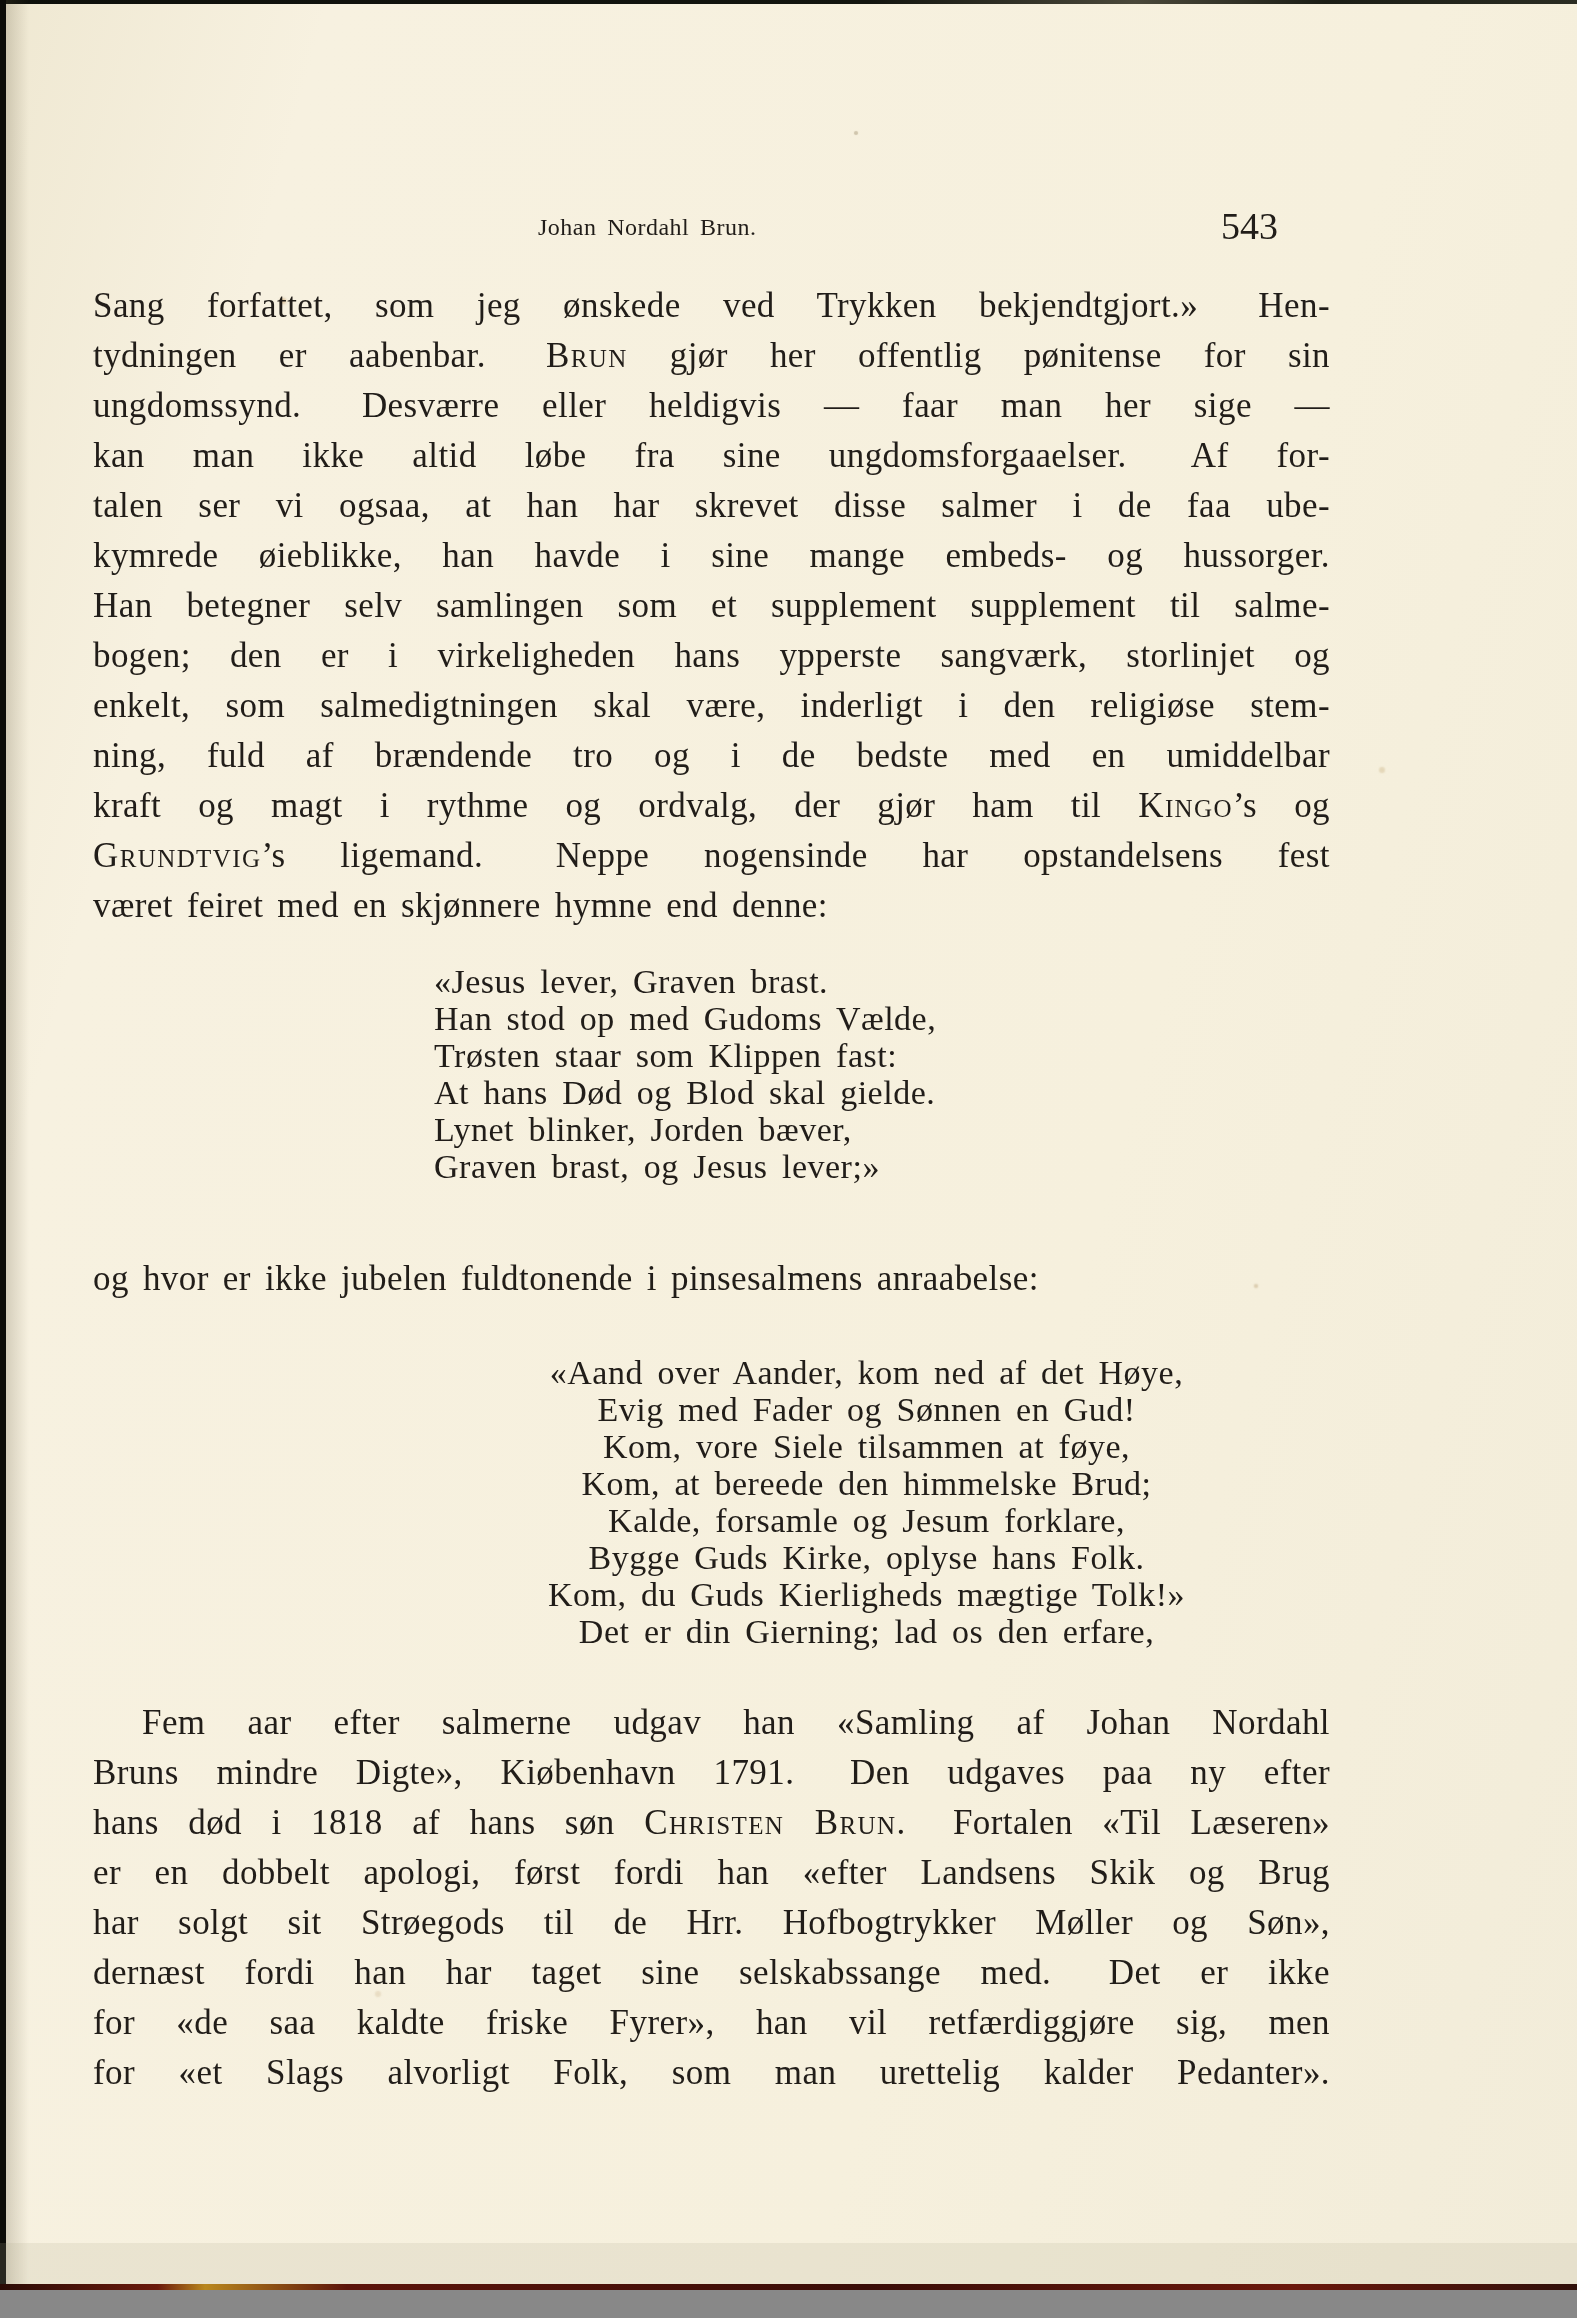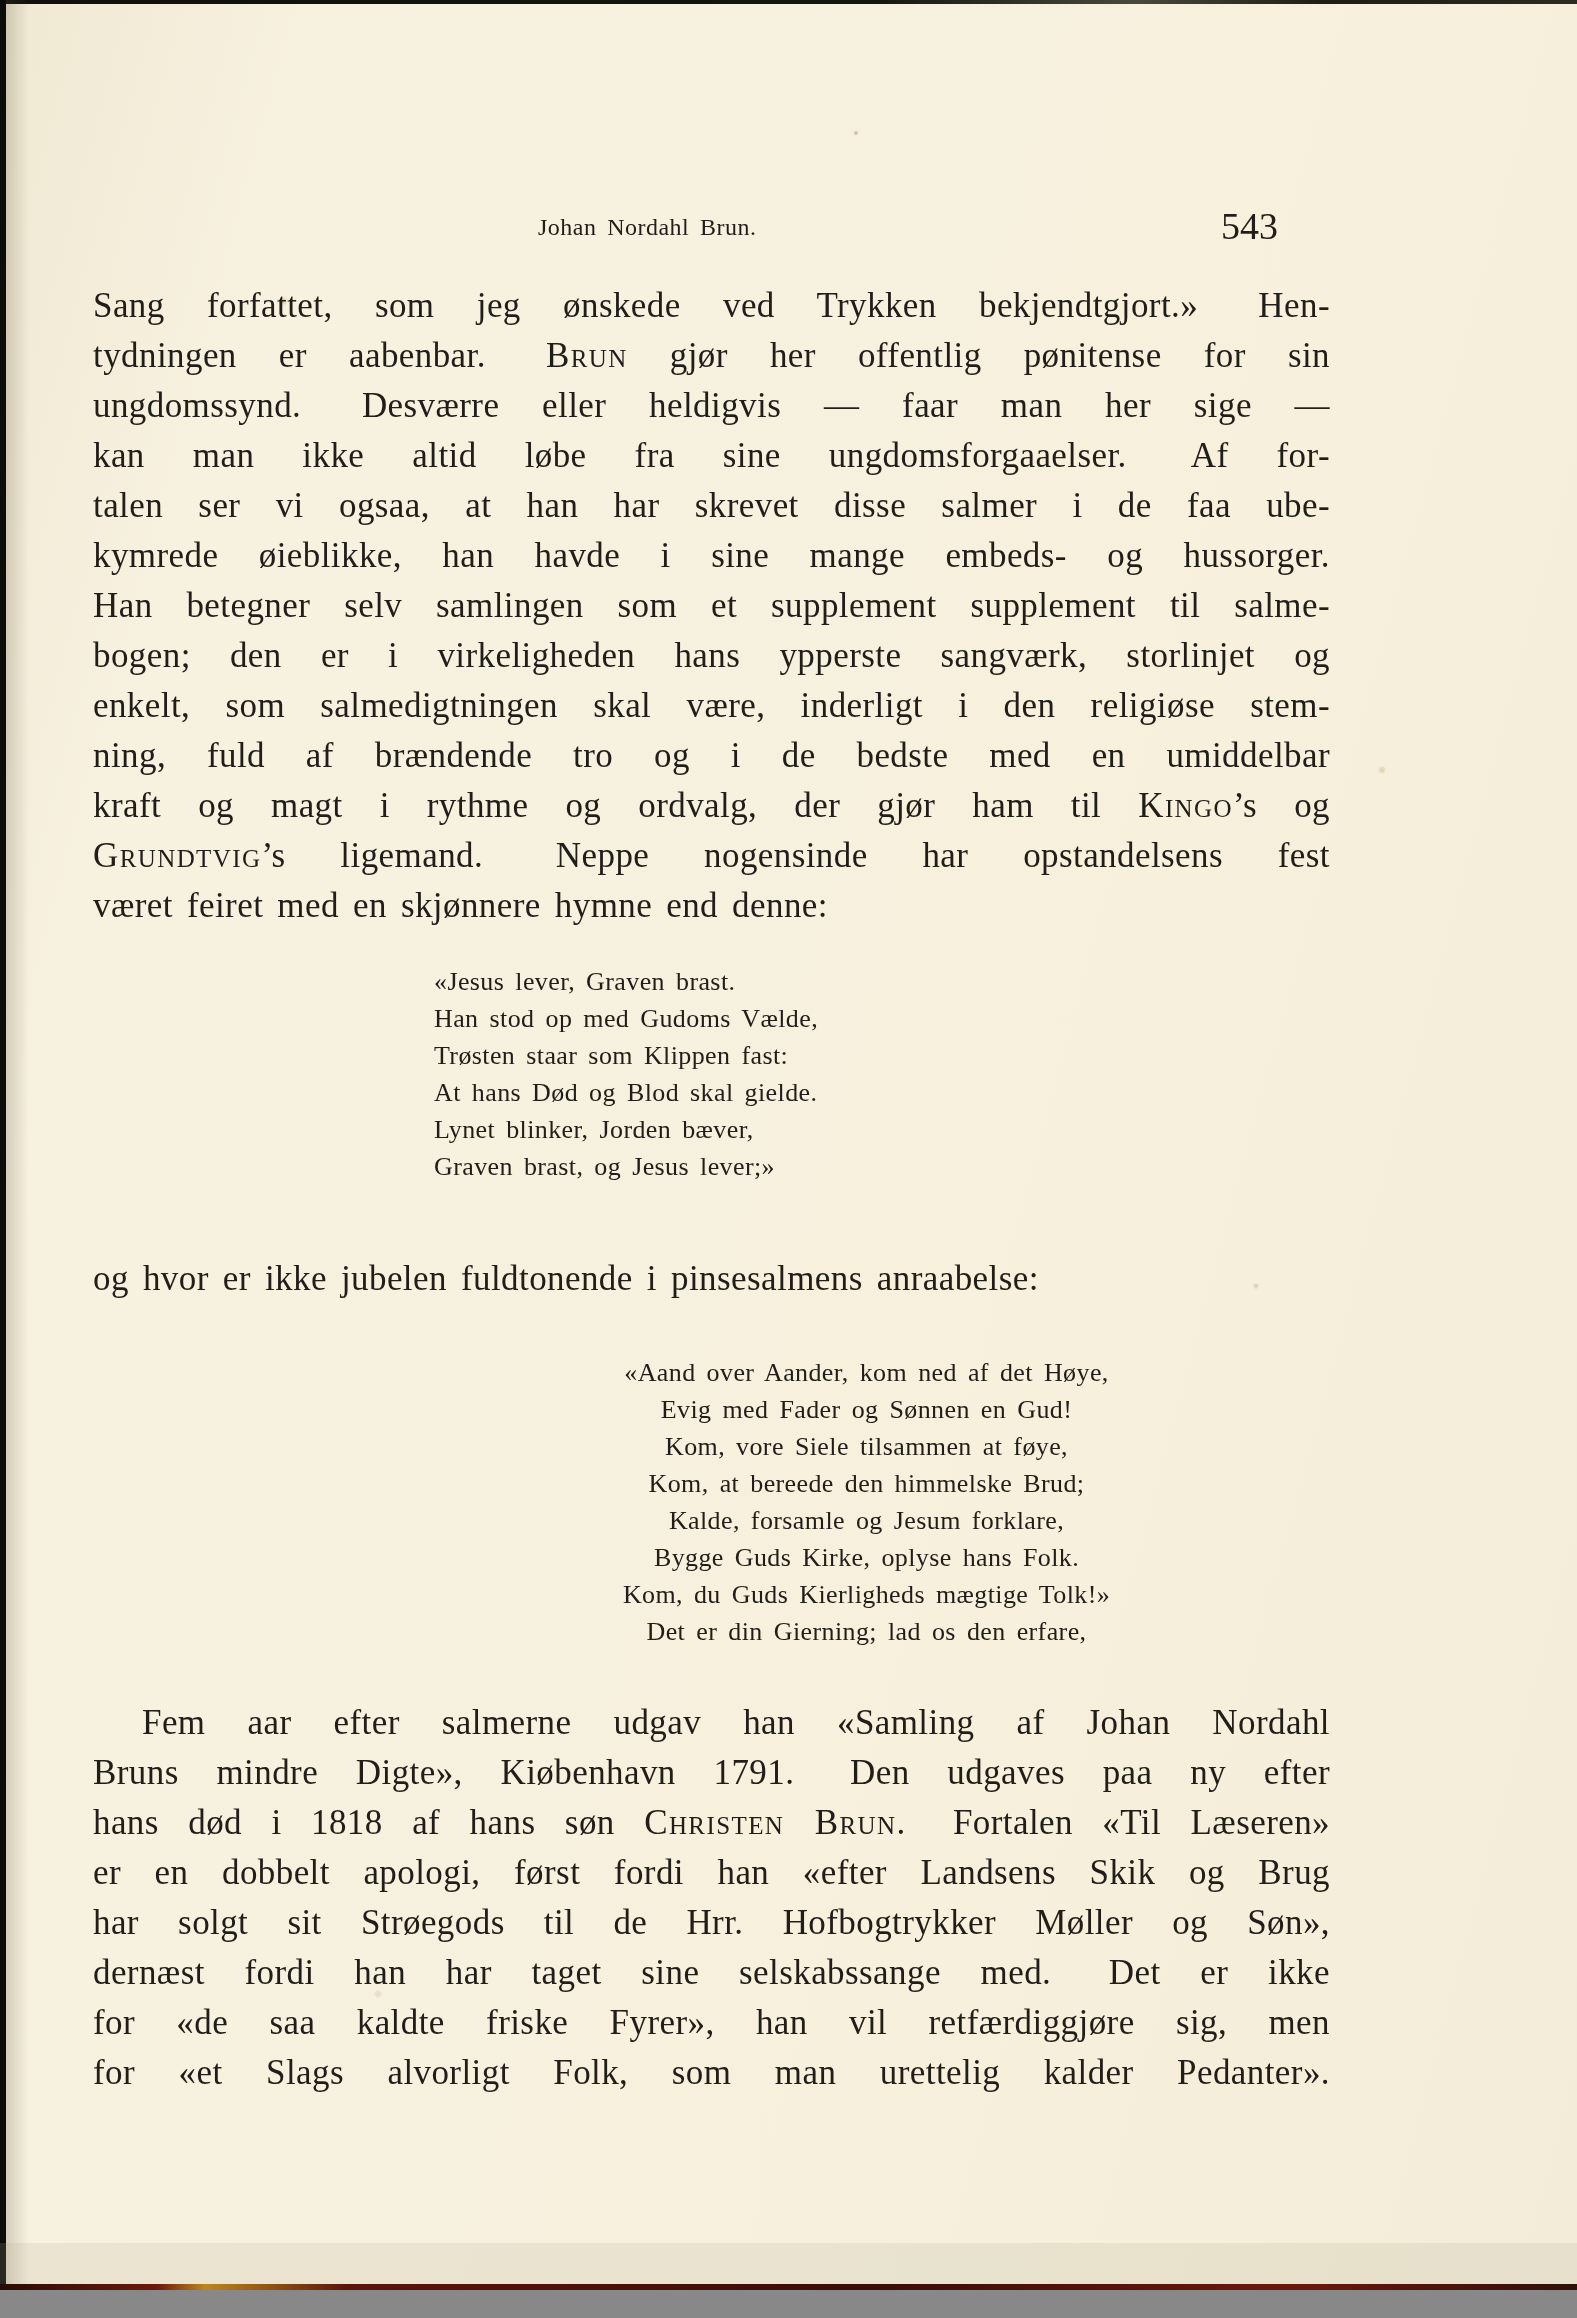--- a/index.html
+++ b/index.html
@@ -66,21 +66,21 @@
     white-space: nowrap;
   }
   .just {
     white-space: normal;
     text-align: justify; text-align-last: justify; text-justify: inter-word;
   }
   .indent { padding-left: 49px; }
   .sc { font-variant: small-caps; letter-spacing: 0.04em; }
   .verse p {
     margin: 0; padding: 0;
-    font-size: 26px; line-height: 37px; letter-spacing: 0.015em; word-spacing: 0.16em;
+    font-size: 34px; line-height: 37px; letter-spacing: 0.015em; word-spacing: 0.16em;
     white-space: nowrap;
   }
   .v1 { margin: 32px 0 0 341px; }
   .trans { margin-top: 69px; }
   .v2 { margin: 50px 0 0 310px; text-align: center; }
   .p2 { margin-top: 48px; }
 </style>
 </head>
 <body>
 

